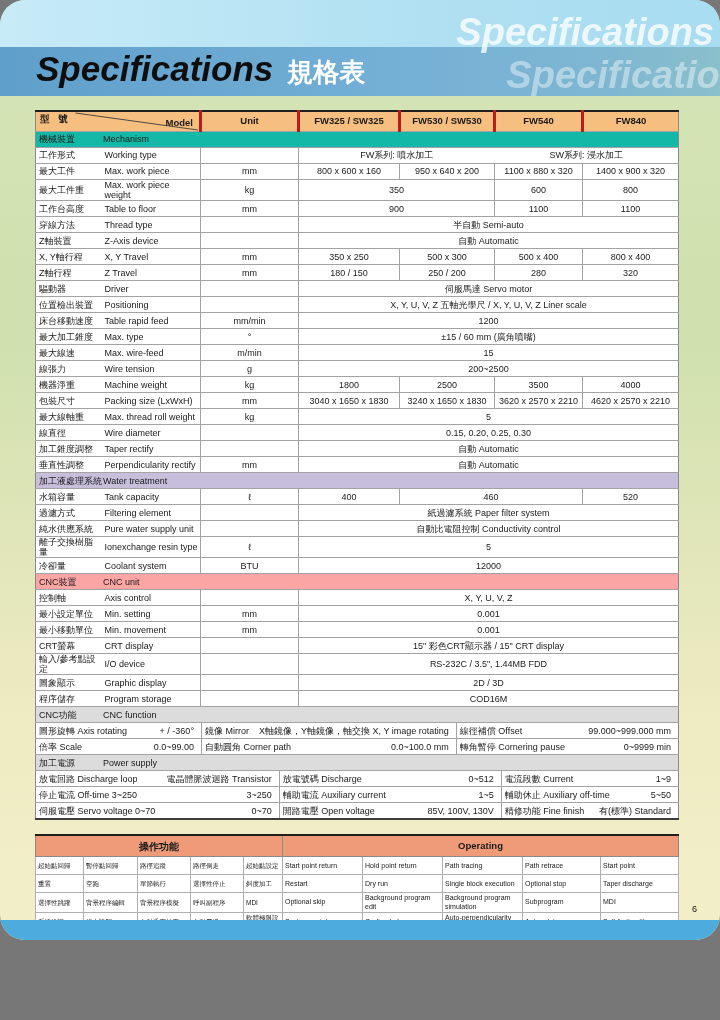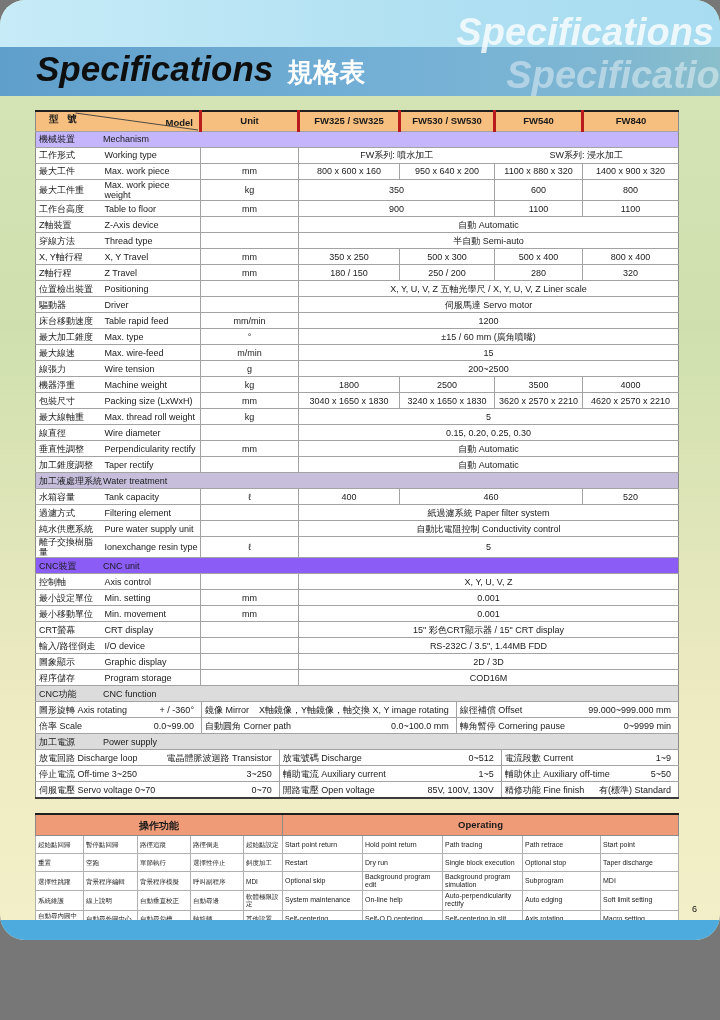--- a/index.html
+++ b/index.html
@@ -19,31 +19,31 @@
   .t-zh{font-size:26px;font-weight:bold;color:#ffffff;line-height:1;}
   .tables{position:absolute;top:110px;left:35px;width:643px;}
   table{border-collapse:collapse;table-layout:fixed;width:643px;background:#fff;}
   #spec-table{border:1px solid #8a8a8a;border-top:2px solid #1f1f1f;border-bottom:2px solid #3c3c3c;}
   #spec-table td{height:15px;font-size:9px;line-height:1.12;vertical-align:middle;padding:0 2px;overflow:hidden;}
   #spec-table tr.hd td{background:#f7bf7f;font-weight:bold;height:19px;text-align:center;
         border-left:3px solid #b91c1c;font-size:9.5px;}
   #spec-table tr.hd td:first-child{border-left:none;}
   .diag{position:relative;}
   .diag svg{position:absolute;top:0;left:0;width:100%;height:100%;}
-  .dzh{position:absolute;top:2px;left:4px;letter-spacing:3px;margin-left:9px;}
+  .dzh{position:absolute;top:2px;left:4px;letter-spacing:3px;}
   .den{position:absolute;bottom:2px;right:6px;}
   #spec-table tr.dr td,#spec-table tr.sec td,#spec-table td.tripwrap{border-top:1px solid #a3a3a3;}
   .c-zh{padding-left:3px !important;}
   .c-en{padding-left:2px !important;}
   .c-u,.c-v{border-left:1px solid #a3a3a3;text-align:center;}
   .c-v.nb{border-left:none;}
   tr.sec td{padding-left:3px !important;}
-  tr.sec.blue td{background:#c4b5fd;}
+  tr.sec.blue td{background:#14b8a6;}
   tr.sec.purple td{background:#c6bedb;margin-top:12px;}
-  tr.sec.green td{background:#8b5cf6;}
+  tr.sec.green td{background:#fca5a5;}
   tr.sec.grey td{background:#dcdcdc;}
   .szh{display:inline-block;width:64px;}
   td.tripwrap{padding:0 !important;}
   .trip{display:flex;width:100%;align-items:stretch;}
   .grp{display:flex;justify-content:space-between;align-items:center;box-sizing:border-box;
        padding:0 7px 0 3px;border-left:1px solid #a3a3a3;min-height:15px;}
   .trip .g1{border-left:none;}
   .grp .lab{white-space:nowrap;}
   .grp .val{text-align:left;}
   .fn .g1{width:25.7%;}.fn .g2{width:39.7%;}.fn .g3{width:34.6%;}
@@ -125,60 +125,60 @@
           </tr>
           <tr class="dr">
             <td class="c-zh">工作台高度</td>
             <td class="c-en">Table to floor</td>
             <td class="c-u">mm</td>
             <td colspan="2" class="c-v">900</td>
             <td colspan="1" class="c-v">1100</td>
             <td colspan="1" class="c-v">1100</td>
           </tr>
           <tr class="dr">
+            <td class="c-zh">穿線方法</td>
+            <td class="c-en">Thread type</td>
+            <td class="c-u"></td>
+            <td colspan="4" class="c-v">半自動 Semi-auto</td>
+          </tr>
+          <tr class="dr">
             <td class="c-zh">Z軸裝置</td>
             <td class="c-en">Z-Axis device</td>
             <td class="c-u"></td>
             <td colspan="4" class="c-v">自動 Automatic</td>
-          </tr>
-          <tr class="dr">
-            <td class="c-zh">穿線方法</td>
-            <td class="c-en">Thread type</td>
-            <td class="c-u"></td>
-            <td colspan="4" class="c-v">半自動 Semi-auto</td>
           </tr>
           <tr class="dr">
             <td class="c-zh">X, Y軸行程</td>
             <td class="c-en">X, Y Travel</td>
             <td class="c-u">mm</td>
             <td colspan="1" class="c-v">350 x 250</td>
             <td colspan="1" class="c-v">500 x 300</td>
             <td colspan="1" class="c-v">500 x 400</td>
             <td colspan="1" class="c-v">800 x 400</td>
           </tr>
           <tr class="dr">
             <td class="c-zh">Z軸行程</td>
             <td class="c-en">Z Travel</td>
             <td class="c-u">mm</td>
             <td colspan="1" class="c-v">180 / 150</td>
             <td colspan="1" class="c-v">250 / 200</td>
             <td colspan="1" class="c-v">280</td>
             <td colspan="1" class="c-v">320</td>
           </tr>
           <tr class="dr">
+            <td class="c-zh">驅動器</td>
+            <td class="c-en">Driver</td>
+            <td class="c-u"></td>
+            <td colspan="4" class="c-v">伺服馬達 Servo motor</td>
+          </tr>
+          <tr class="dr">
             <td class="c-zh">位置檢出裝置</td>
             <td class="c-en">Positioning</td>
             <td class="c-u"></td>
             <td colspan="4" class="c-v">X, Y, U, V, Z 五軸光學尺 / X, Y, U, V, Z  Liner scale</td>
-          </tr>
-          <tr class="dr">
-            <td class="c-zh">驅動器</td>
-            <td class="c-en">Driver</td>
-            <td class="c-u"></td>
-            <td colspan="4" class="c-v">伺服馬達 Servo motor</td>
           </tr>
           <tr class="dr">
             <td class="c-zh">床台移動速度</td>
             <td class="c-en">Table rapid feed</td>
             <td class="c-u">mm/min</td>
             <td colspan="4" class="c-v">1200</td>
           </tr>
           <tr class="dr">
             <td class="c-zh">最大加工錐度</td>
             <td class="c-en">Max. type</td>
@@ -221,29 +221,29 @@
             <td class="c-u">kg</td>
             <td colspan="4" class="c-v">5</td>
           </tr>
           <tr class="dr">
             <td class="c-zh">線直徑</td>
             <td class="c-en">Wire diameter</td>
             <td class="c-u"></td>
             <td colspan="4" class="c-v">0.15, 0.20, 0.25, 0.30</td>
           </tr>
           <tr class="dr">
+            <td class="c-zh">加工錐度調整</td>
+            <td class="c-en">Taper rectify</td>
+            <td class="c-u"></td>
+            <td colspan="4" class="c-v">自動 Automatic</td>
+          </tr>
+          <tr class="dr">
             <td class="c-zh">垂直性調整</td>
             <td class="c-en">Perpendicularity rectify</td>
             <td class="c-u">mm</td>
-            <td colspan="4" class="c-v">自動 Automatic</td>
-          </tr>
-          <tr class="dr">
-            <td class="c-zh">加工錐度調整</td>
-            <td class="c-en">Taper rectify</td>
-            <td class="c-u"></td>
             <td colspan="4" class="c-v">自動 Automatic</td>
           </tr>
           <tr class="sec purple">
             <td colspan="7"><span class="szh">加工液處理系統</span><span class="sen">Water treatment</span></td>
           </tr>
           <tr class="dr">
             <td class="c-zh">水箱容量</td>
             <td class="c-en">Tank capacity</td>
             <td class="c-u">ℓ</td>
             <td colspan="1" class="c-v">400</td>
@@ -261,20 +261,26 @@
             <td class="c-en">Pure water supply unit</td>
             <td class="c-u"></td>
             <td colspan="4" class="c-v">自動比電阻控制 Conductivity control</td>
           </tr>
           <tr class="dr">
             <td class="c-zh">離子交換樹脂量</td>
             <td class="c-en">Ionexchange resin type</td>
             <td class="c-u">ℓ</td>
             <td colspan="4" class="c-v">5</td>
           </tr>
+          <tr class="dr">
+            <td class="c-zh">冷卻量</td>
+            <td class="c-en">Coolant system</td>
+            <td class="c-u">BTU</td>
+            <td colspan="4" class="c-v">12000</td>
+          </tr>
           <tr class="sec green">
             <td colspan="7"><span class="szh">CNC裝置</span><span class="sen">CNC unit</span></td>
           </tr>
           <tr class="dr">
             <td class="c-zh">控制軸</td>
             <td class="c-en">Axis control</td>
             <td class="c-u"></td>
             <td colspan="4" class="c-v">X, Y, U, V, Z</td>
           </tr>
           <tr class="dr">
@@ -289,21 +295,21 @@
             <td class="c-u">mm</td>
             <td colspan="4" class="c-v">0.001</td>
           </tr>
           <tr class="dr">
             <td class="c-zh">CRT螢幕</td>
             <td class="c-en">CRT display</td>
             <td class="c-u"></td>
             <td colspan="4" class="c-v">15" 彩色CRT顯示器 / 15" CRT display</td>
           </tr>
           <tr class="dr">
-            <td class="c-zh">輸入/路徑倒走</td>
+            <td class="c-zh">輸入/參考點設定</td>
             <td class="c-en">I/O device</td>
             <td class="c-u"></td>
             <td colspan="4" class="c-v">RS-232C / 3.5", 1.44MB FDD</td>
           </tr>
           <tr class="dr">
             <td class="c-zh">圖象顯示</td>
             <td class="c-en">Graphic display</td>
             <td class="c-u"></td>
             <td colspan="4" class="c-v">2D / 3D</td>
           </tr>

